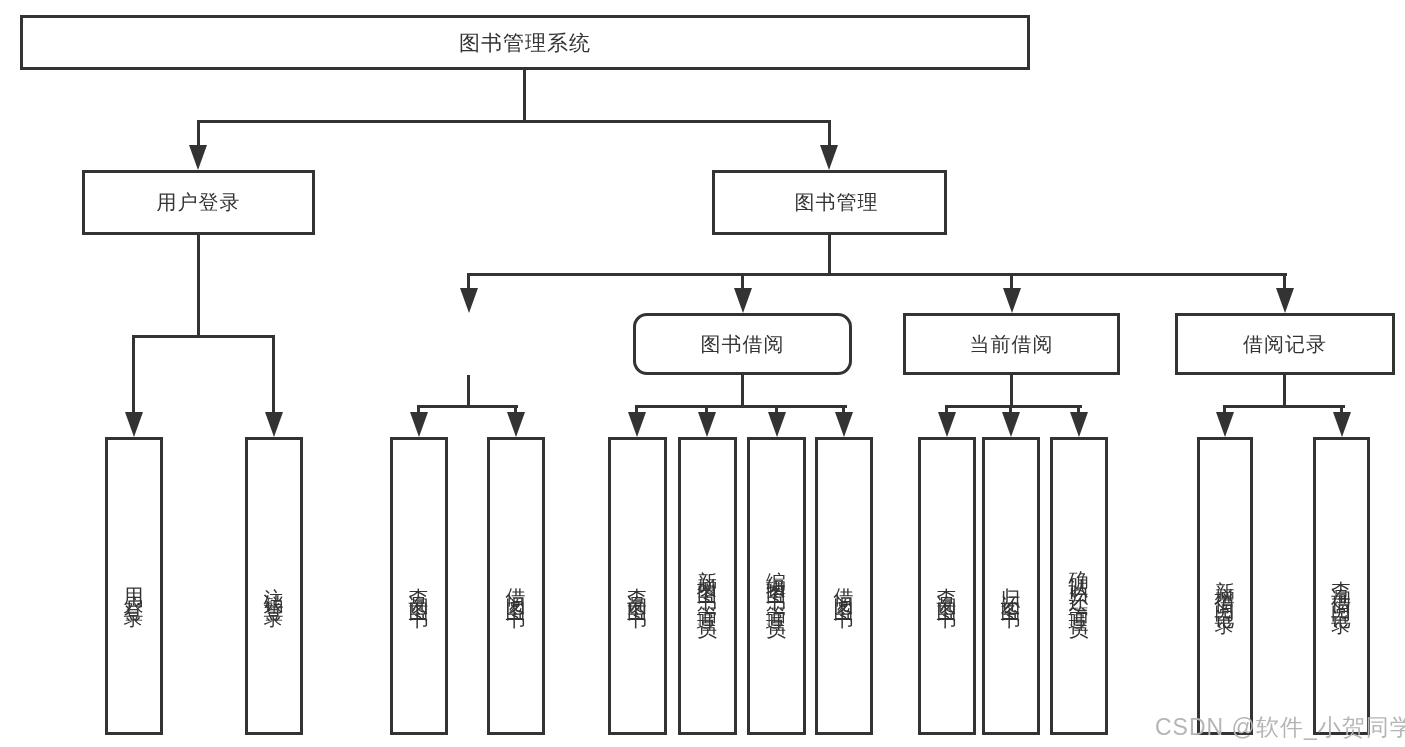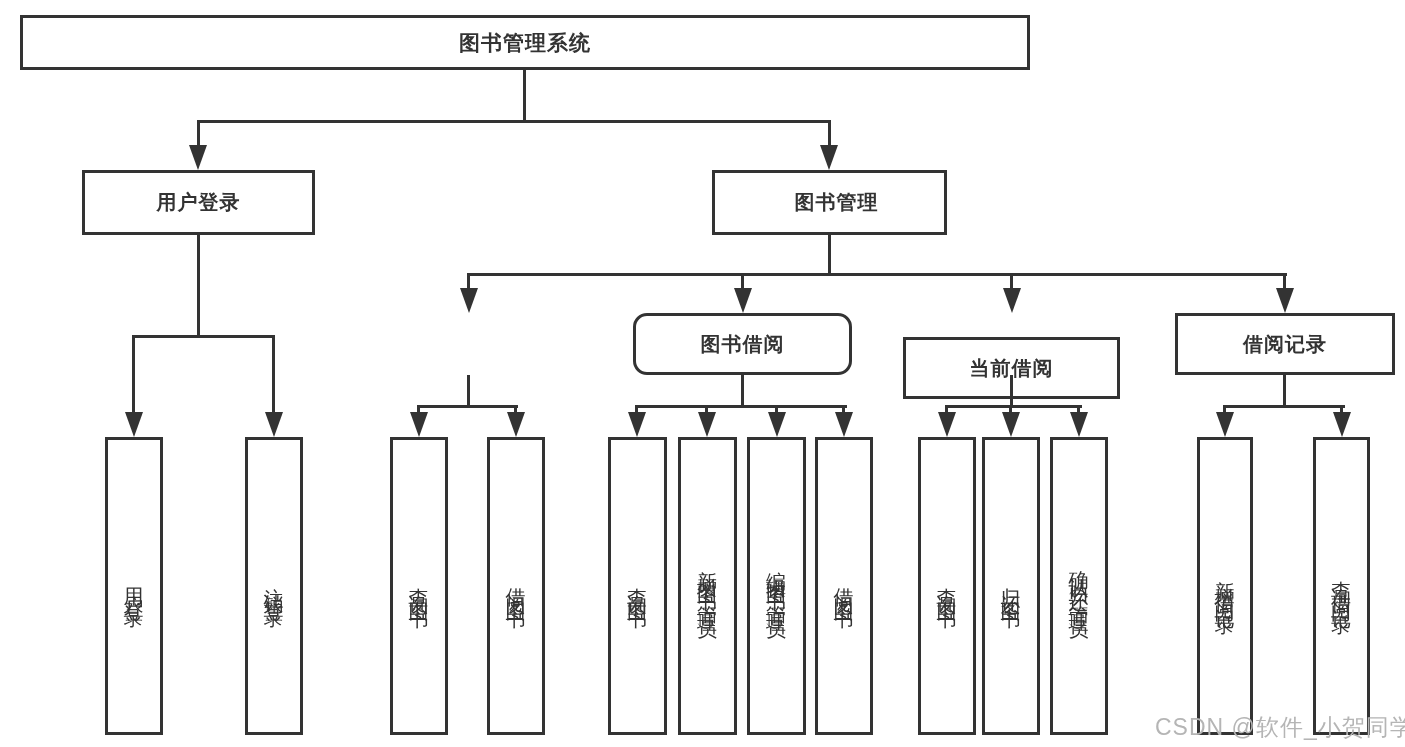--- a/index.html
+++ b/index.html
@@ -15,21 +15,21 @@
   .box {
     position: absolute;
     box-sizing: border-box;
     border: 3px solid #333333;
     background: #ffffff;
     display: flex;
     align-items: center;
     justify-content: center;
     color: #333333;
   }
-  .hlabel { font-size: 20px; letter-spacing: 1px; white-space: nowrap; font-weight: bold; }
+  .hlabel { font-size: 20px; letter-spacing: 1px; white-space: nowrap; }
   .root-label { font-size: 21px; }
   .vtext {
     writing-mode: vertical-rl;
     text-orientation: mixed;
     font-size: 20px;
     letter-spacing: 7px;
     line-height: 1;
     white-space: nowrap;
   }
   .vline { position: absolute; width: 3px; background: #333333; }
@@ -64,21 +64,21 @@
   <div class="box" style="left:82px; top:170px; width:233px; height:65px;">
     <span class="hlabel">用户登录</span>
   </div>
   <div class="box" style="left:712px; top:170px; width:235px; height:65px;padding-left:14px;">
     <span class="hlabel">图书管理</span>
   </div>
 
   <div class="box" style="left:633px; top:313px; width:219px; height:62px;border-radius:14px;">
     <span class="hlabel">图书借阅</span>
   </div>
-  <div class="box" style="left:903px; top:313px; width:217px; height:62px;margin-top:24px;">
+  <div class="box" style="left:903px; top:313px; width:217px; height:62px;">
     <span class="hlabel">当前借阅</span>
   </div>
   <div class="box" style="left:1175px; top:313px; width:220px; height:62px;">
     <span class="hlabel">借阅记录</span>
   </div>
 
   <div class="box" style="left:105px; top:437px; width:58px; height:298px;">
     <span class="vtext">用户登录</span>
   </div>
   <div class="box" style="left:245px; top:437px; width:58px; height:298px;">

